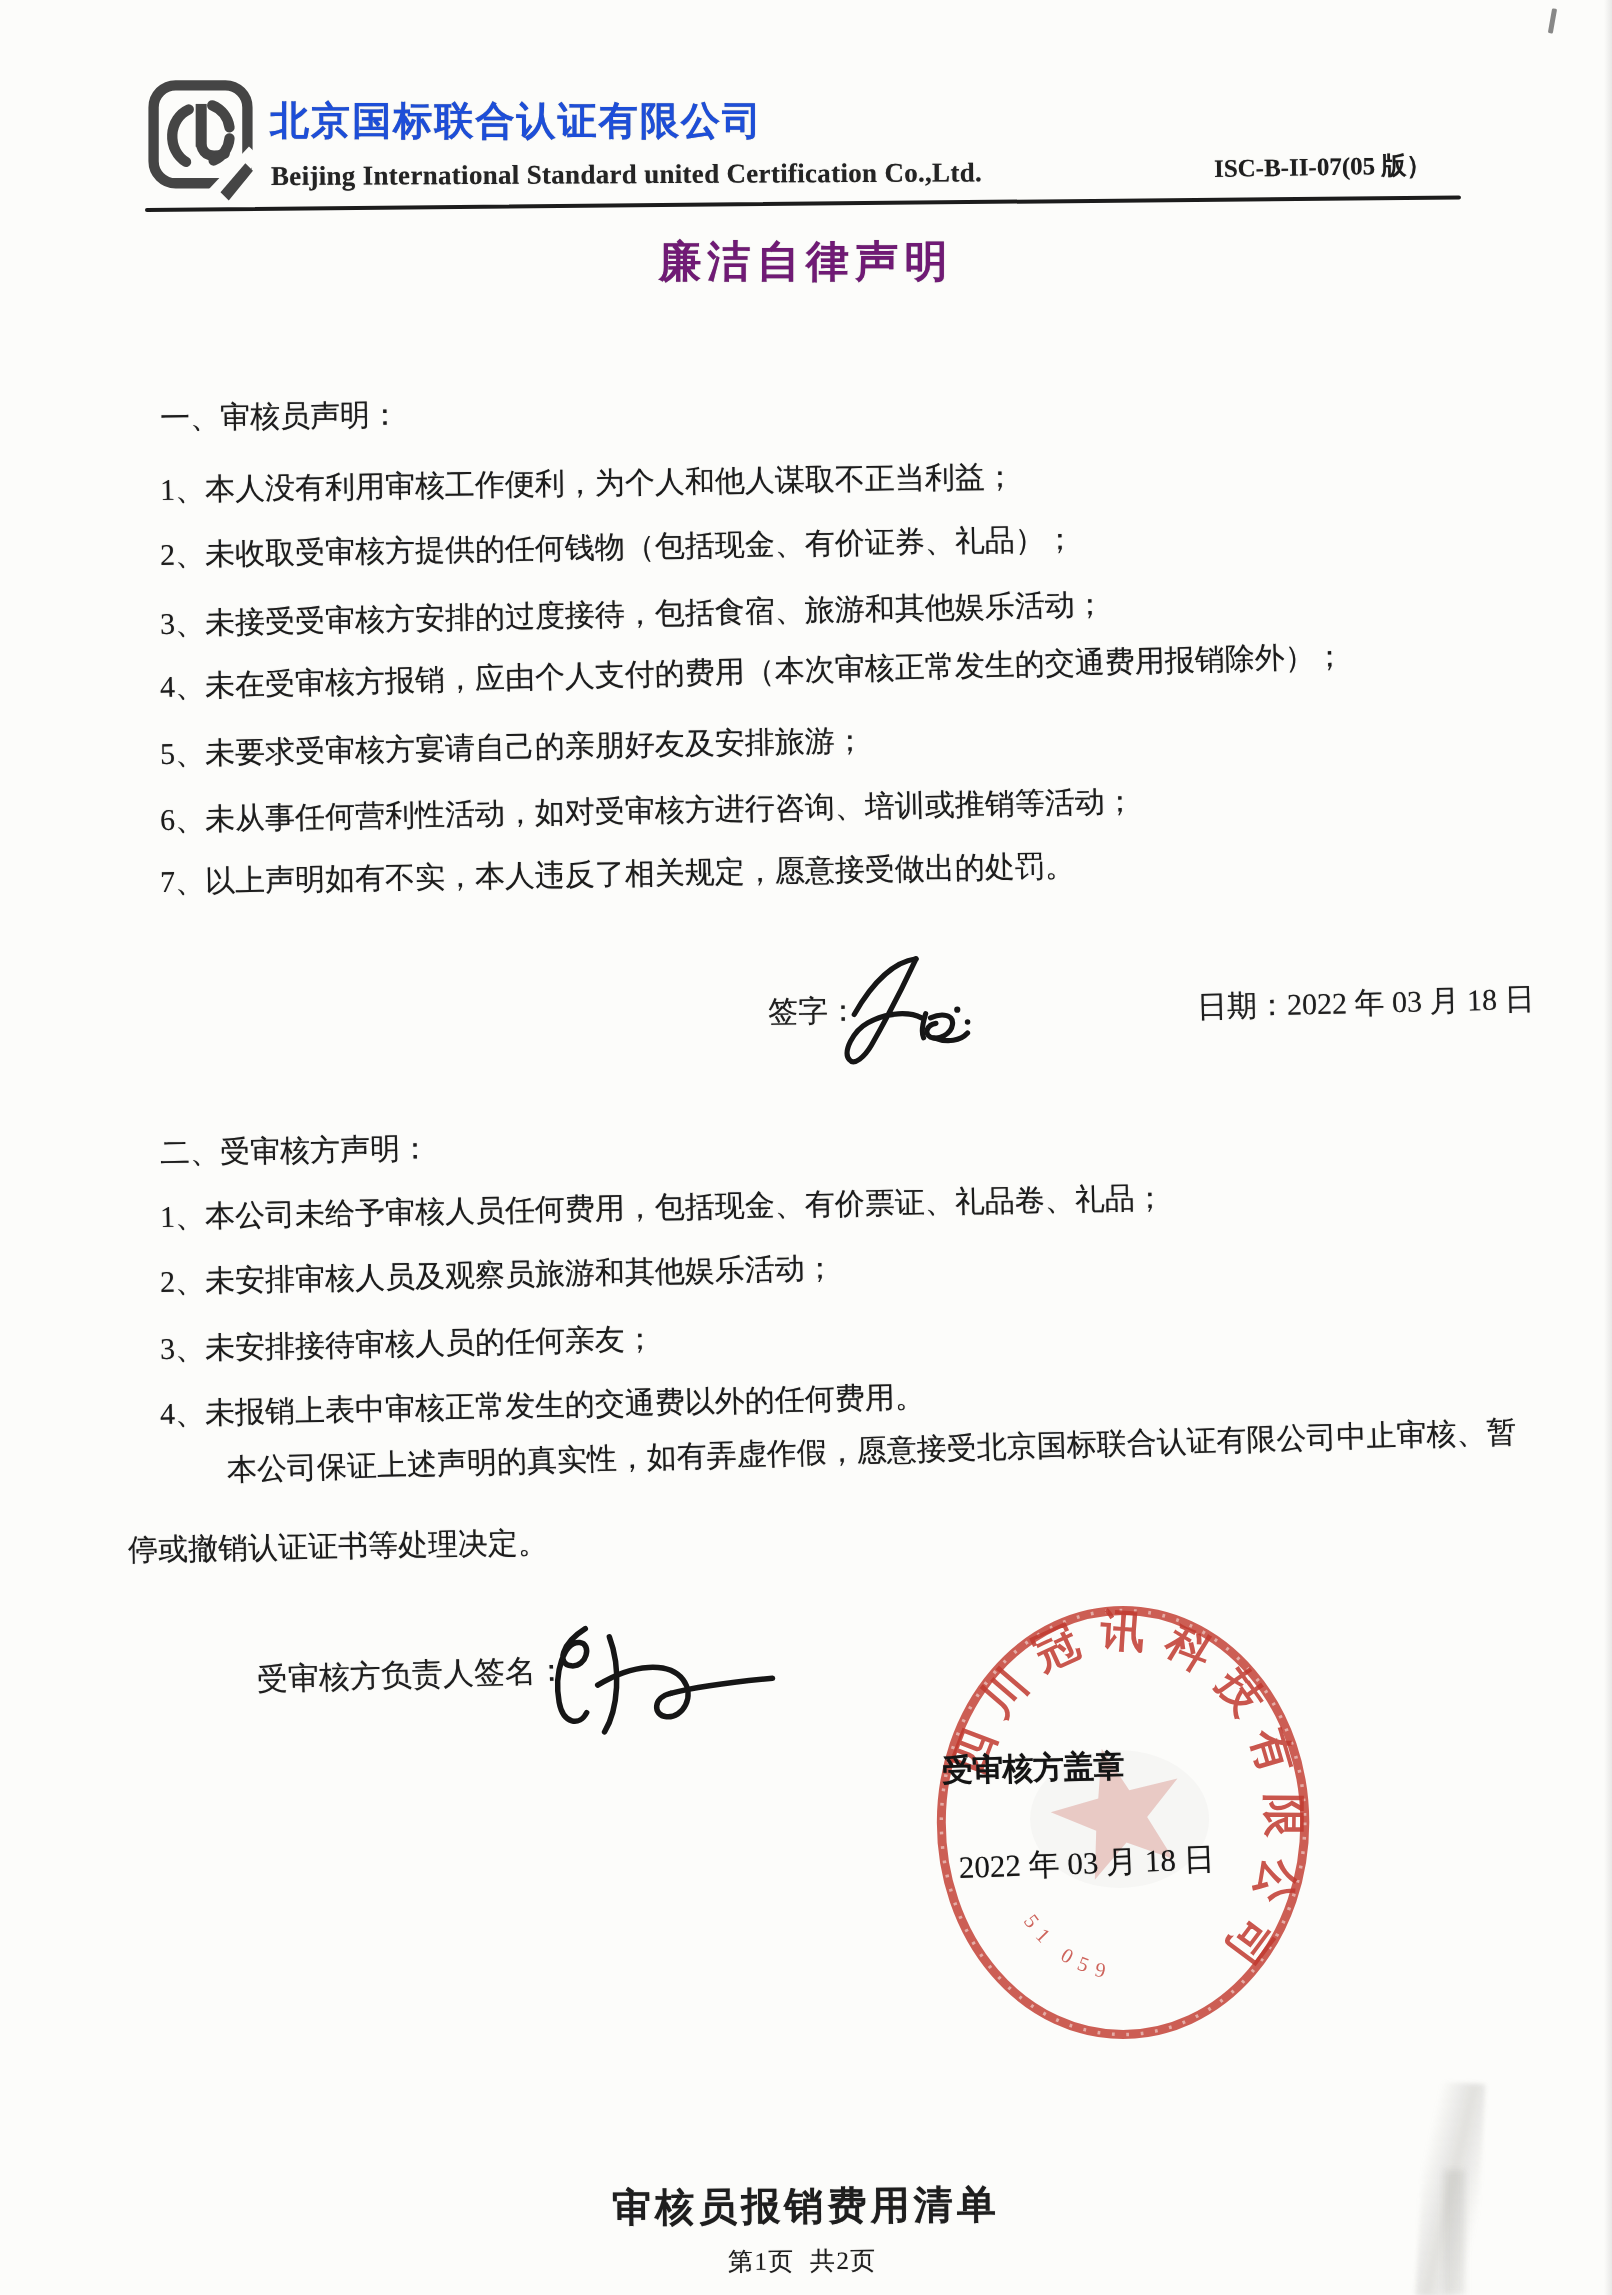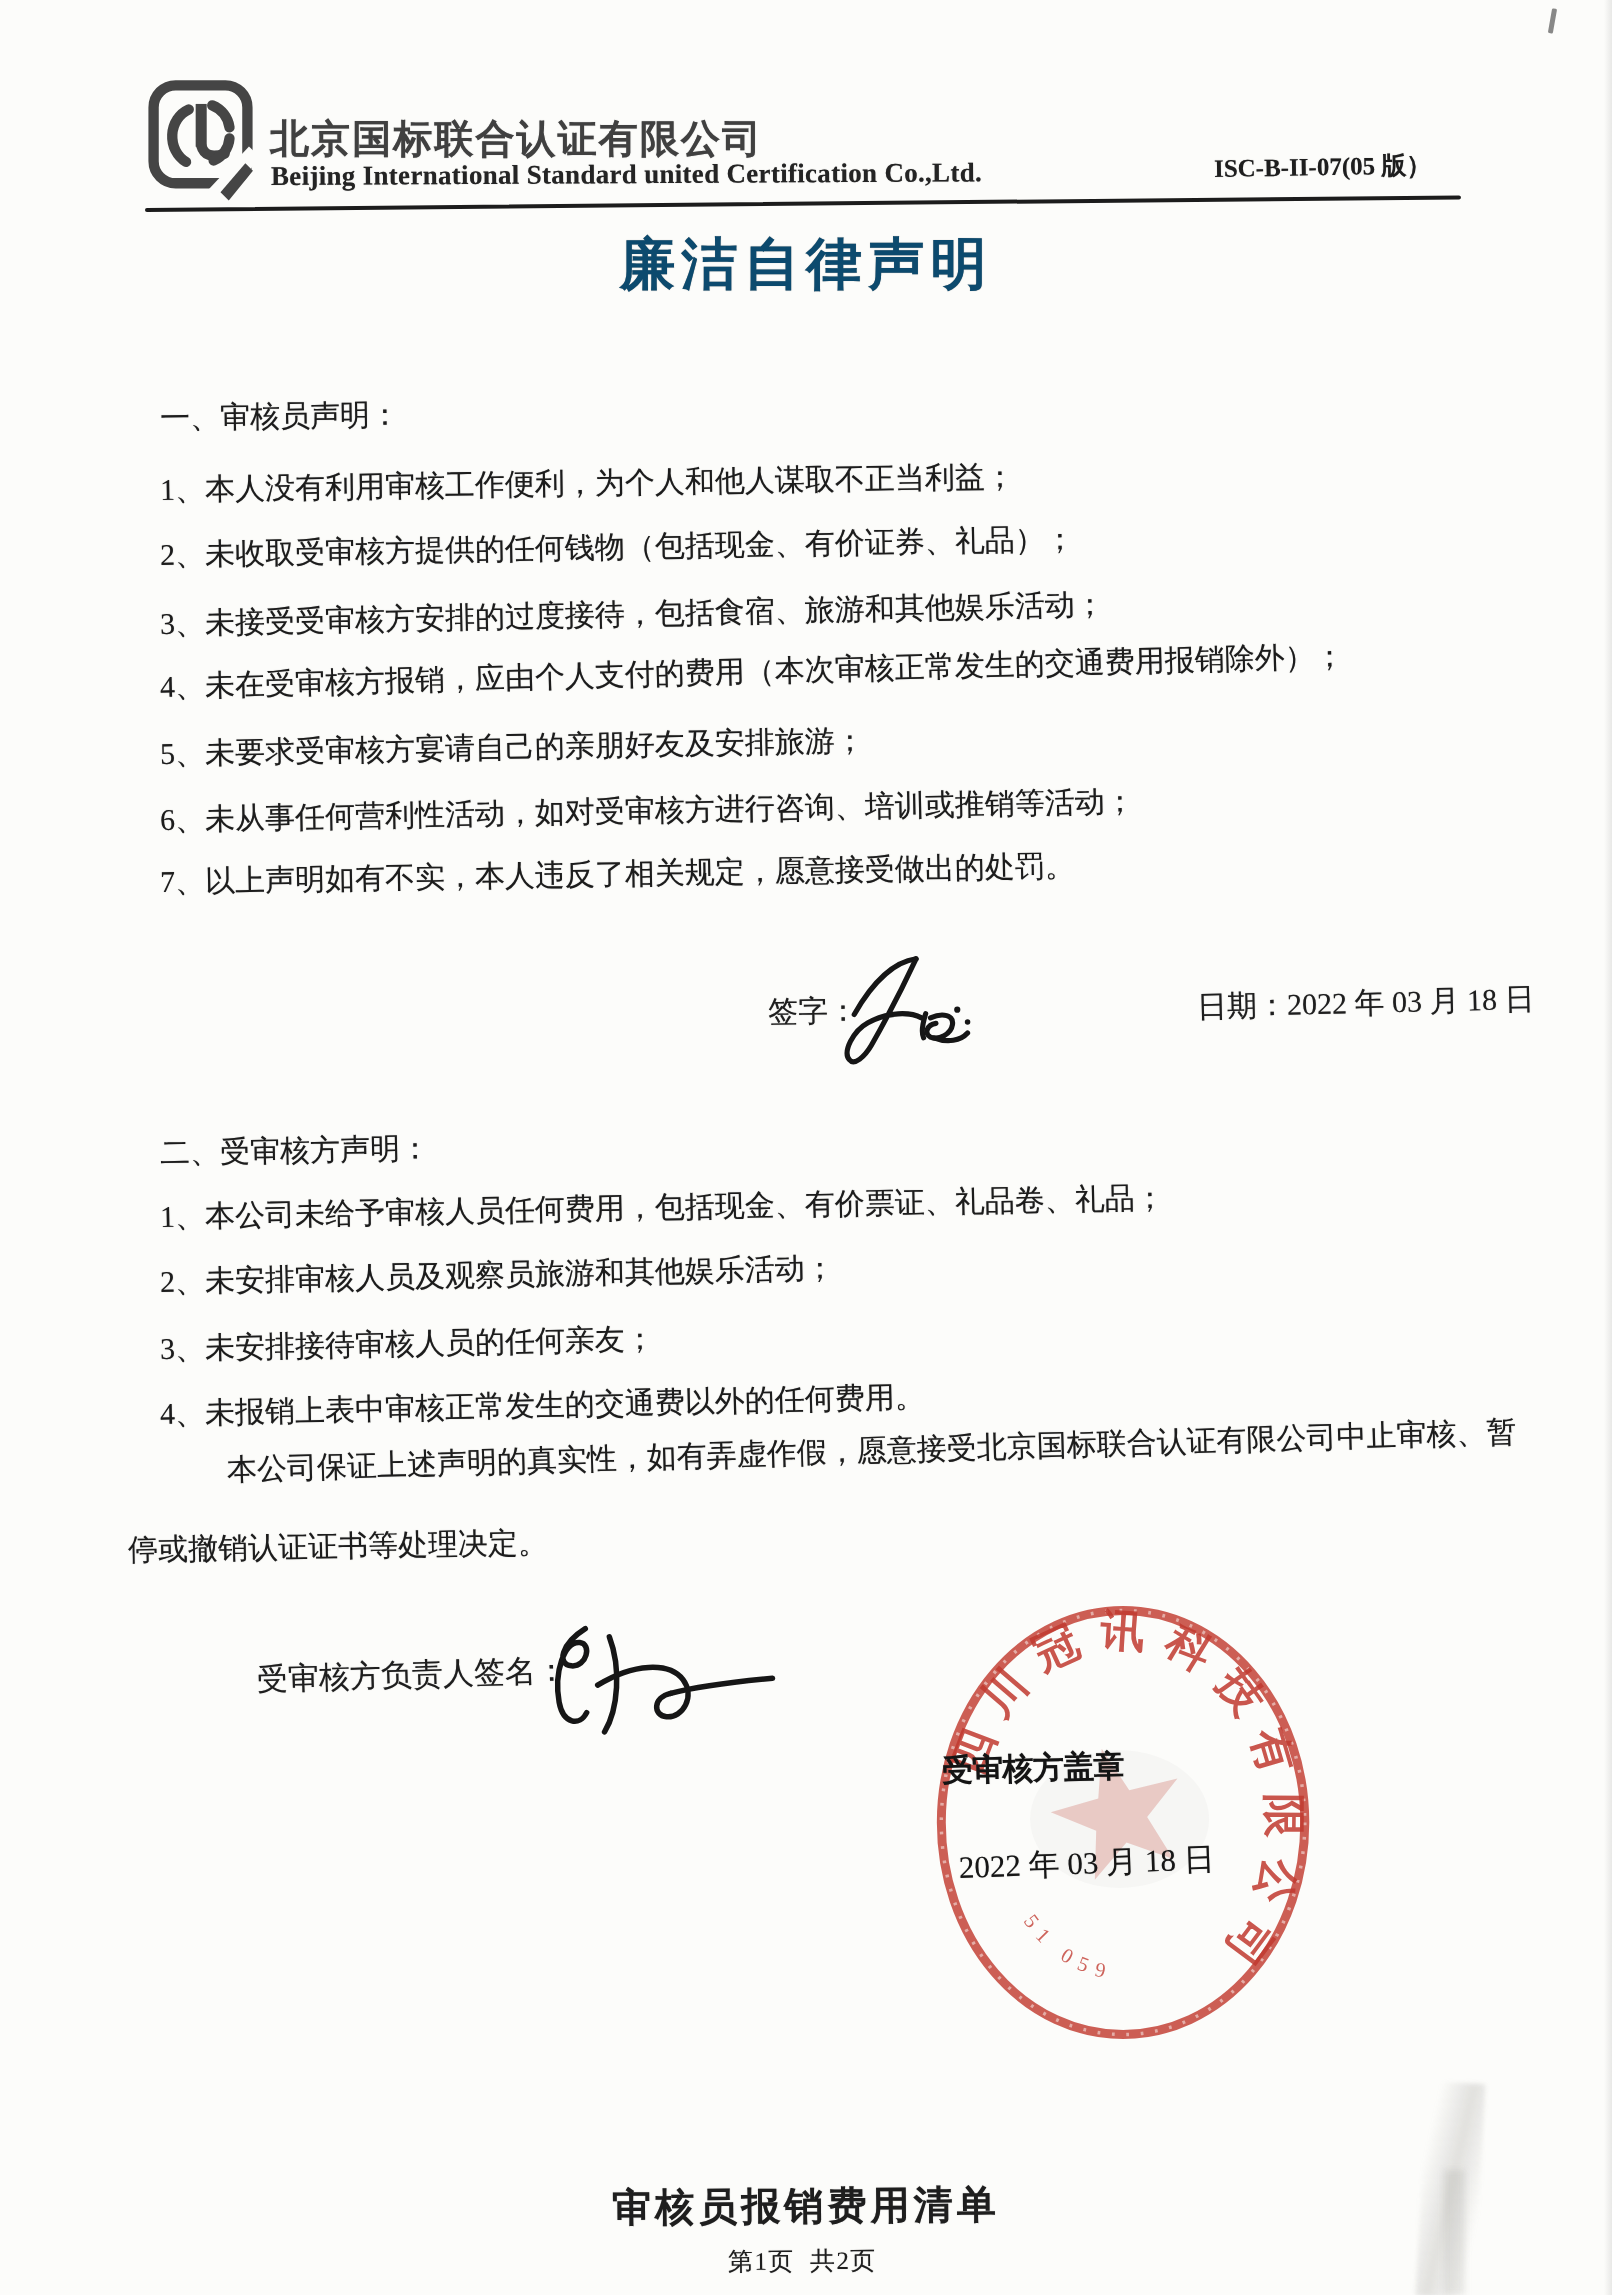--- a/index.html
+++ b/index.html
@@ -5,27 +5,27 @@
   html,body{margin:0;padding:0;background:#e8e8e6;}
   #page{
     position:relative;width:1612px;height:2295px;overflow:hidden;
     background:#fcfcfa;
     font-family:"Liberation Serif","DejaVu Serif",serif;
     color:#1e1e1e;
   }
   .abs{position:absolute;white-space:nowrap;line-height:1;transform-origin:left center;}
   .scan{text-shadow:0 0 0.8px rgba(30,30,30,.5);}
   
-  .company-cn{left:270px;top:101px;font-size:39px;font-weight:600;letter-spacing:2.1px;color:#404040;margin-top:18px;}
+  .company-cn{left:270px;top:101px;font-size:39px;font-weight:600;letter-spacing:2.1px;color:#1d4ed8;}
   .company-en{left:271px;top:163px;font-size:27px;font-weight:700;letter-spacing:0.3px;transform:rotate(-.3deg);color:#242424;}
   .doc-code{left:1214px;top:156px;font-size:25px;font-weight:600;transform:rotate(-1deg);}
   .divider{left:145px;top:208px;width:1316px;height:4.1px;background:#1c1c1c;border-radius:2.1px;transform:rotate(-.55deg);}
   
-  .doc-title{left:50%;top:240px;transform:translateX(-50%);font-size:56px;font-weight:700;letter-spacing:6.2px;
-    font-family:Liberation Mono, monospace;color:#0c4a6e;}
+  .doc-title{left:50%;top:240px;transform:translateX(-50%);font-size:43px;font-weight:700;letter-spacing:6.2px;
+    font-family:Liberation Sans, sans-serif;color:#701a75;}
   
   .line{left:160px;font-size:30px;color:#1c1c1c;}
   .r08{transform:rotate(-.8deg);} .r09{transform:rotate(-.9deg);} .r10{transform:rotate(-1deg);}
   .r11{transform:rotate(-1.1deg);} .r12{transform:rotate(-1.2deg);} .r13{transform:rotate(-1.3deg);}
   .r14{transform:rotate(-1.4deg);} .r15{transform:rotate(-1.5deg);} .r17{transform:rotate(-1.7deg);}
   .r18{transform:rotate(-1.8deg);} .r20{transform:rotate(-2deg);}
   .sign-label{left:768px;top:997px;font-size:30px;}
   .date-text{left:1197px;top:992px;font-size:30px;}
   .signer-label{left:257px;top:1664px;font-size:31px;}
   .stamp-caption{left:942px;top:1755px;font-size:31px;font-weight:700;

